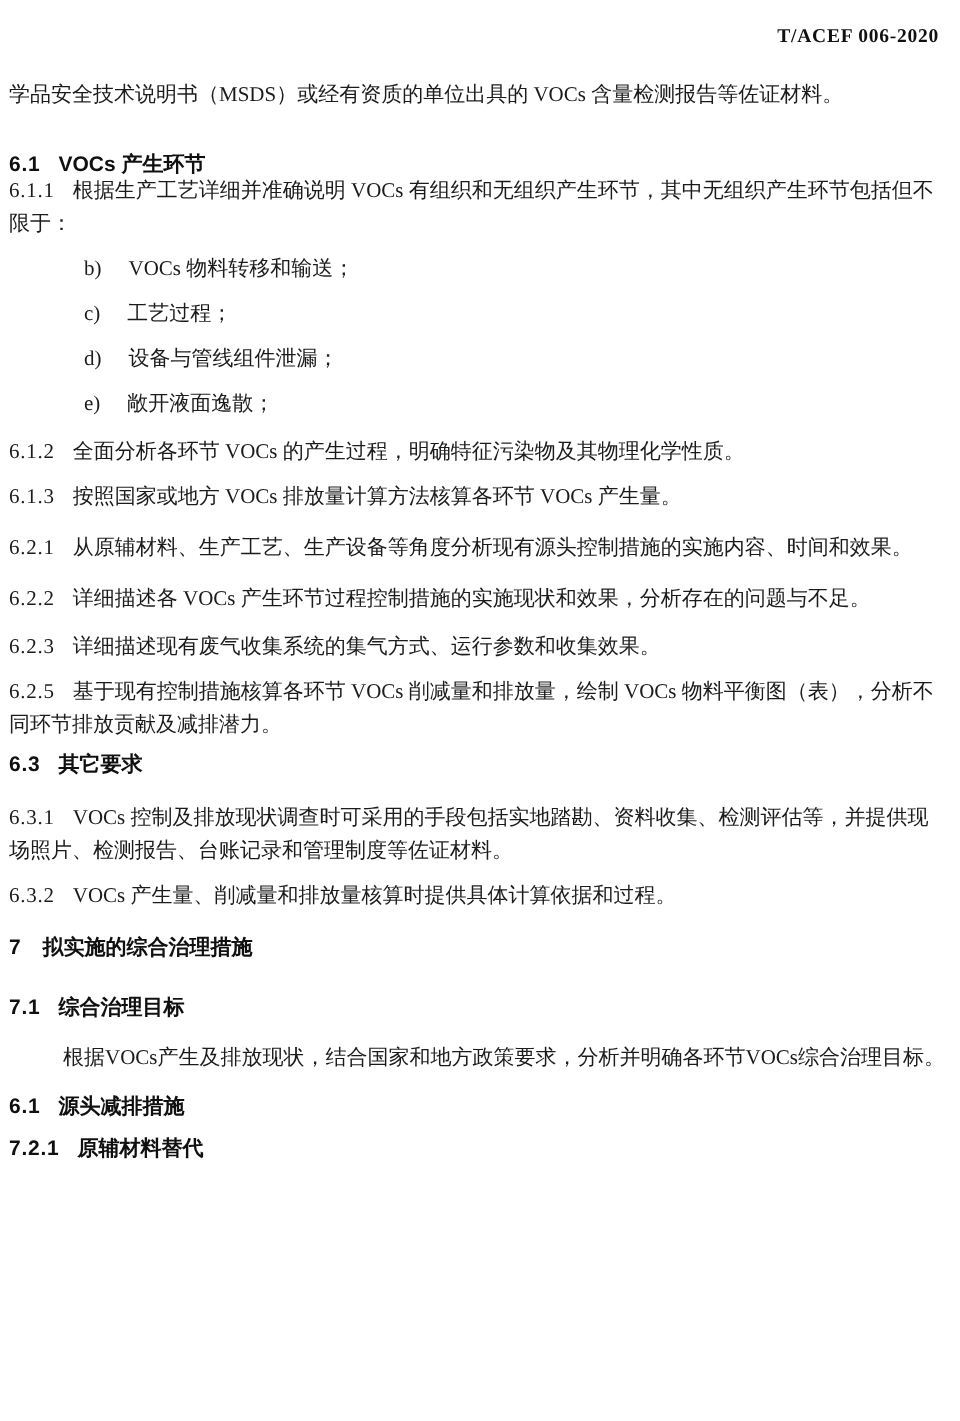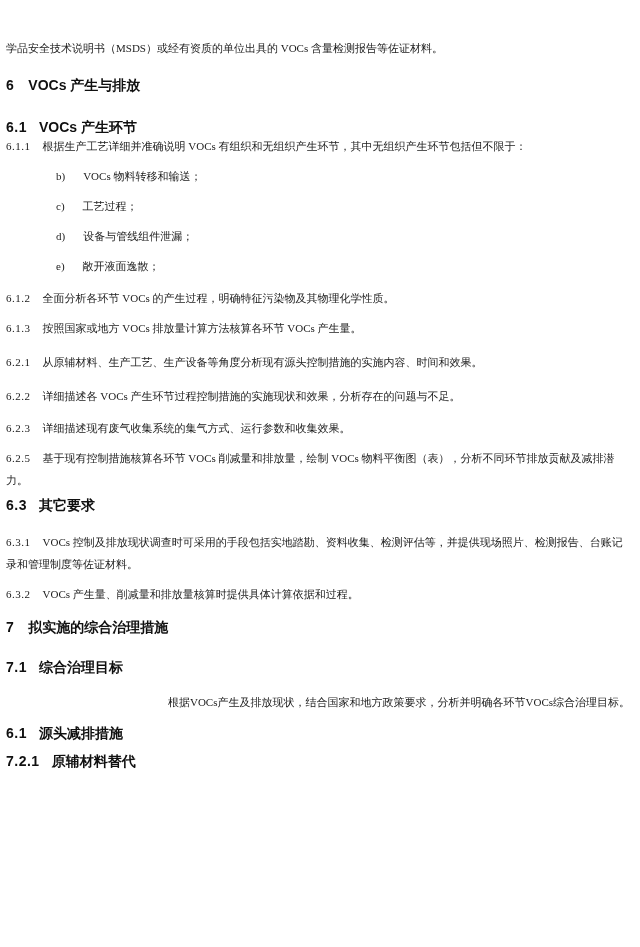--- a/index.html
+++ b/index.html
@@ -18,21 +18,21 @@
     text-align:right;
     font-family:"Liberation Serif","DejaVu Serif",serif;
     font-weight:bold;
     font-size:13px;
     line-height:16px;
     letter-spacing:0.5px;
     padding-right:4px;
     color:#111;
   }
   .blk {
-    font-size:11px;
+    font-size:14px;
     line-height:22px;
   }
   .blk .num { margin-right:12px; letter-spacing:0.5px; white-space:nowrap; }
   .h1, .h2 {
     font-family:"Liberation Sans","DejaVu Sans",sans-serif;
     font-weight:bold;
     font-size:14px;
     line-height:16px;
     color:#101010;
   }
@@ -40,28 +40,26 @@
   .h2 .num { margin-right:12px; }
   .li { padding-left:50px; }
   .li .num { margin-right:18px; letter-spacing:0; }
   .p-indent { text-indent:27px;text-align:right; }
 </style>
 </head>
 <body>
 
 <div class="page">
 
+  <div class="doc-num">T/ACEF 006-2020</div>
 
   <div class="blk" style="margin-top:21px">
     <span class="txt">学品安全技术说明书（MSDS）或经有资质的单位出具的 VOCs 含量检测报告等佐证材料。</span>
   </div>
 
-  <div class="blk h1" style="margin-top:18px">
-    <span class="num">6</span><span>VOCs 产生与排放</span>
-  </div>
 
   <div class="blk h2" style="margin-top:26px">
     <span class="num">6.1</span><span>VOCs 产生环节</span>
   </div>
 
   <div class="blk clause" style="margin-top:0">
     <span class="num">6.1.1</span><span>根据生产工艺详细并准确说明 VOCs 有组织和无组织产生环节，其中无组织产生环节包括但不限于：</span>
   </div>
 
   <div class="blk li" style="margin-top:8px">

